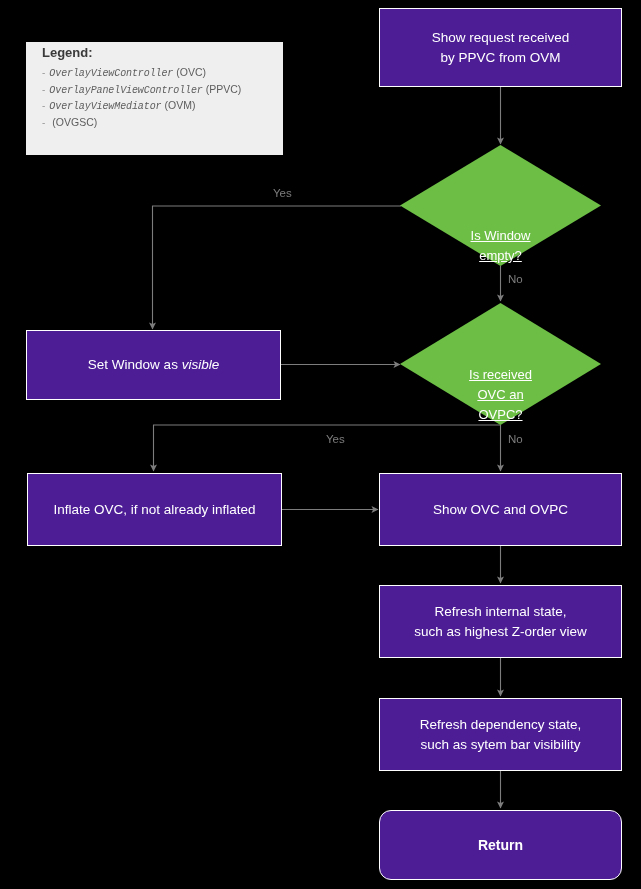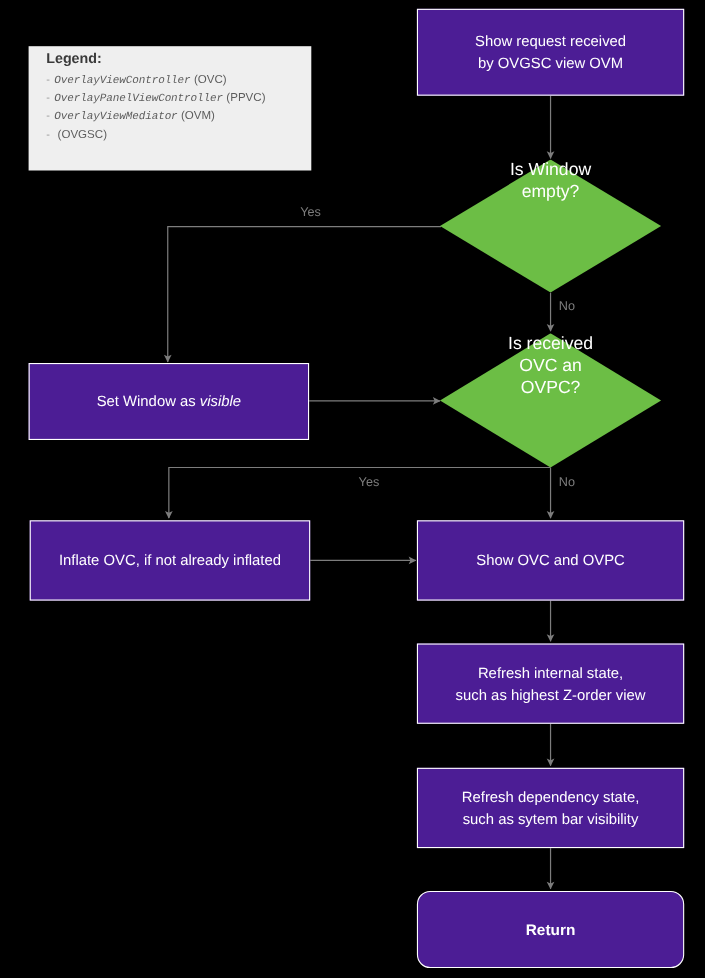--- a/index.html
+++ b/index.html
@@ -105,28 +105,29 @@
     left: 0; top: 0;
     width: 100%;
     height: 100%;
   }
   .diamond .dlabel {
     position: absolute;
     left: 0; top: 0;
     width: 100%;
     height: 100%;
     display: flex;
-    align-items: flex-start;
+    align-items: flex-end;
     justify-content: center;
     text-align: center;
     color: #ffffff;
     font-family: "Liberation Sans", sans-serif;
-    font-size: 16px;
+    font-size: 13px;
     line-height: 20px;
     pointer-events: none;
+    text-decoration: underline;
   }
 
   
   .edge-label {
     position: absolute;
     font-family: "Liberation Sans", sans-serif;
     font-size: 11.5px;
     color: #7d7d7d;
     white-space: nowrap;
   }
@@ -198,21 +199,21 @@
 
     <div class="legend-row">
       <span class="legend-dash">-</span>
       <span class="legend-abbr">(OVGSC)</span>
     </div>
   </div>
 
   <div class="node" style="left:379px; top:8px; width:243px; height:79px;">
     <div>
       <span>Show request received</span><br>
-      <span>by OVGSC view OVM</span>
+      <span>by PPVC from OVM</span>
     </div>
   </div>
 
   <div class="diamond" style="left:400px; top:145px; width:201px; height:121px;">
     <svg class="shape" viewBox="0 0 201 121" preserveAspectRatio="none" xmlns="http://www.w3.org/2000/svg">
       <polygon points="100.5,0 201,60.5 100.5,121 0,60.5" fill="#6cbe45"></polygon>
     </svg>
     <div class="dlabel">
       <div>
         <span>Is Window</span><br>

